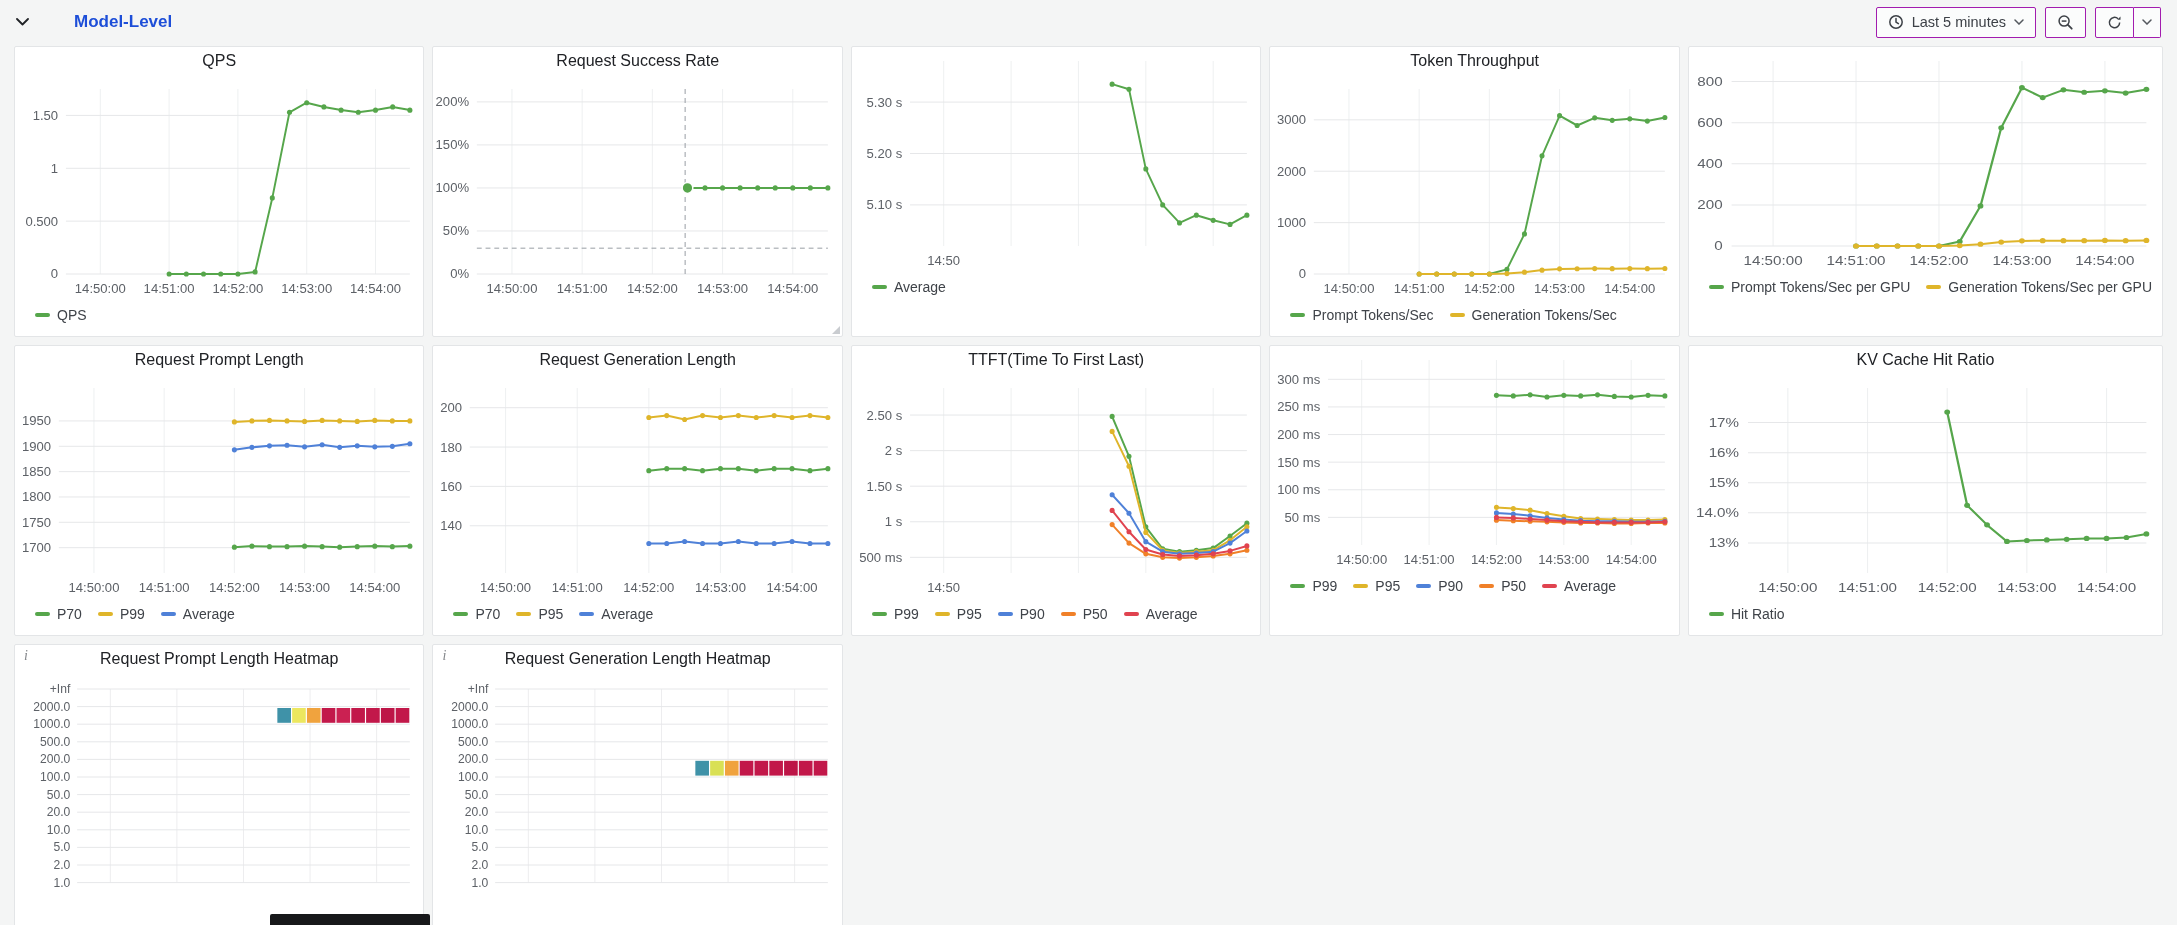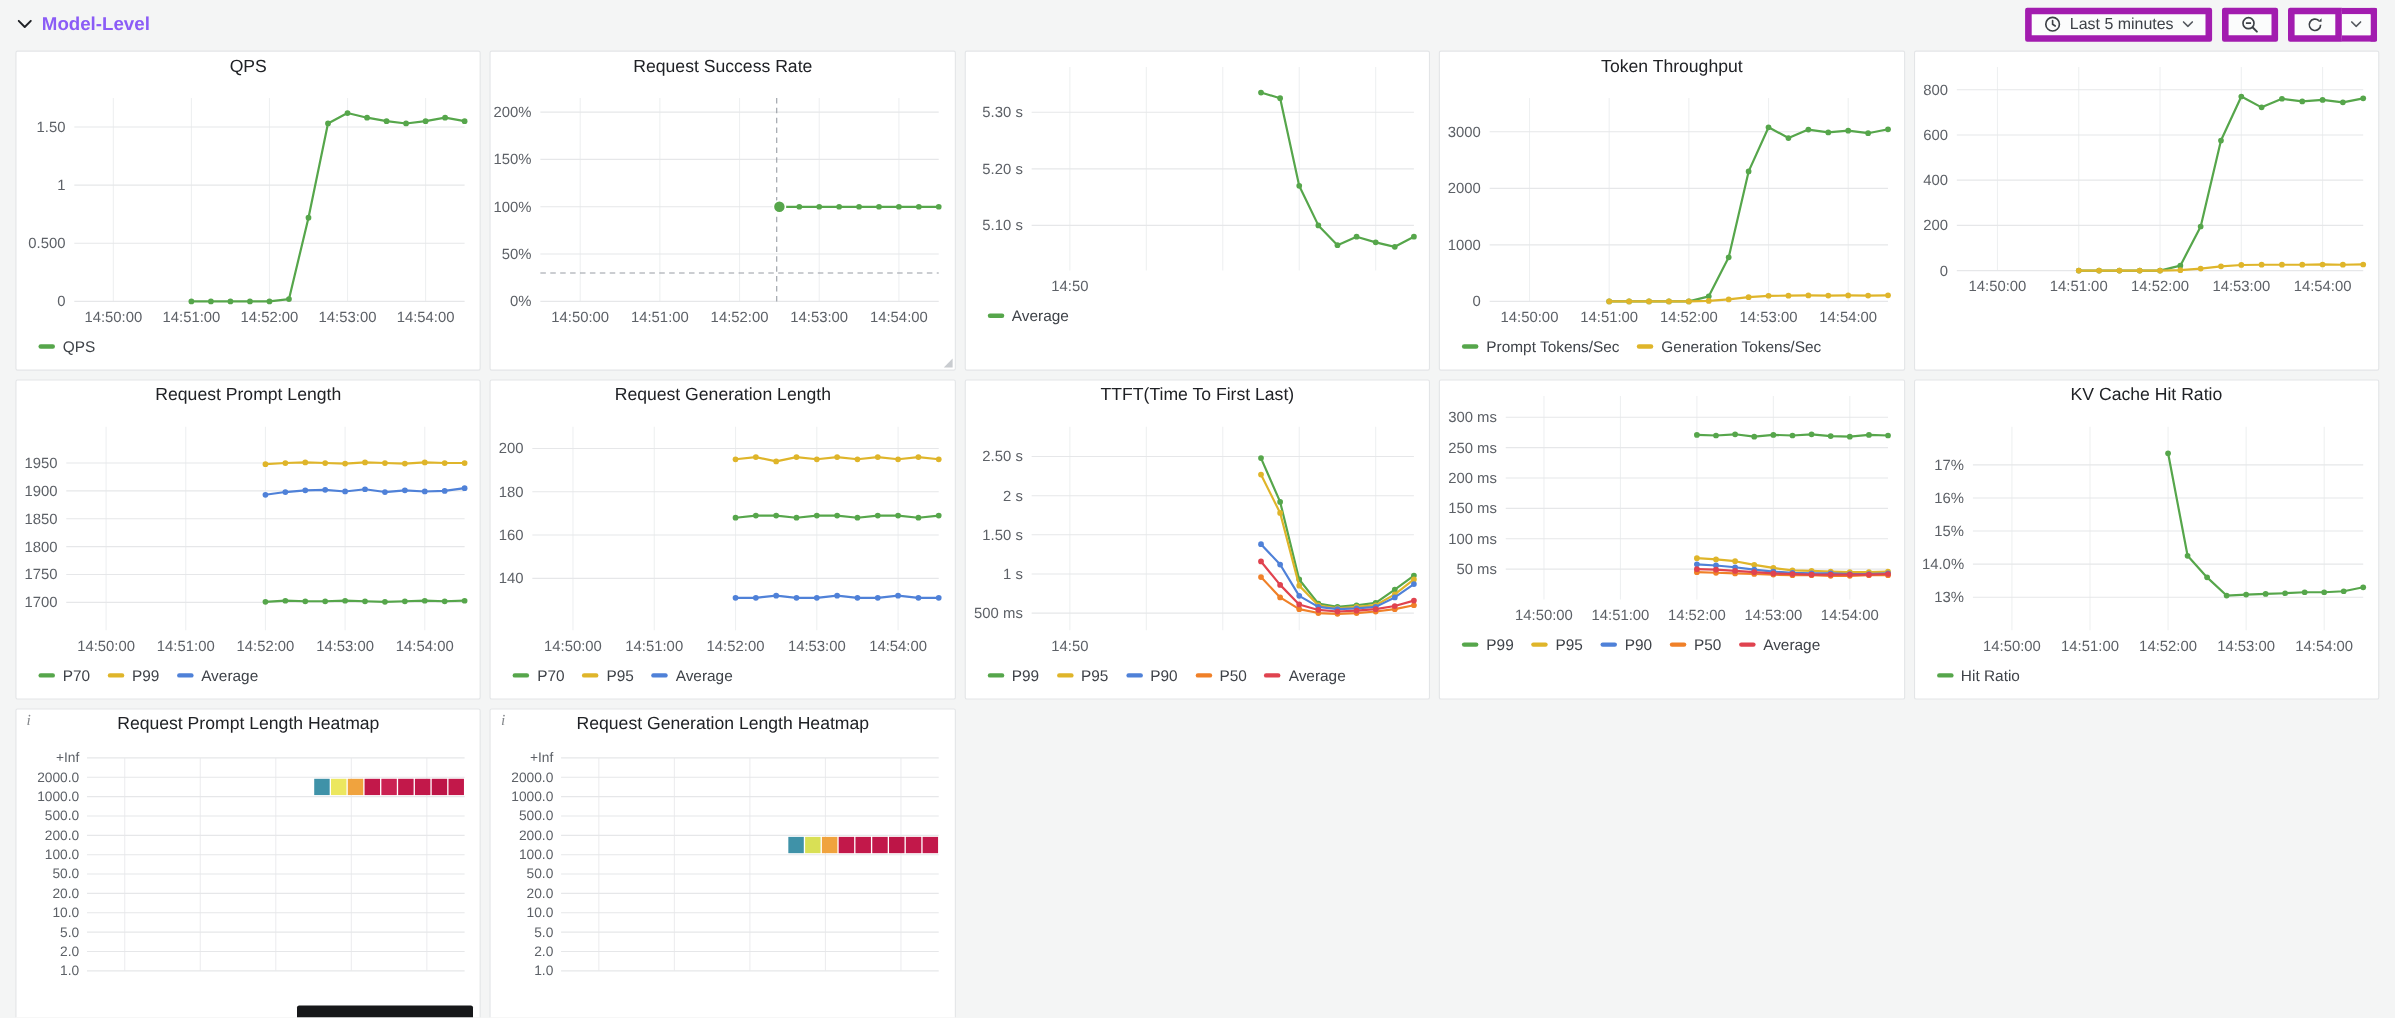--- a/index.html
+++ b/index.html
@@ -1,23 +1,23 @@
 <!DOCTYPE html>
 <html><head>
 <meta charset="utf-8">
 <style>
   html,body{margin:0;padding:0;width:2177px;height:925px;overflow:hidden;background:#f4f5f5;font-family:"Liberation Sans",sans-serif;}
   .app{width:100%;height:100%;display:flex;flex-direction:column;position:relative;}
   .dash-header{height:44px;flex:0 0 44px;display:flex;align-items:center;justify-content:space-between;padding:0 16px;}
   .section-toggle{display:flex;align-items:center;gap:9px;cursor:pointer;}
   .chev-lg{width:13px;height:8px;color:#202226;}
   .chev-sm{width:10px;height:6px;color:#55595f;}
-  .section-title{font-size:17px;font-weight:700;color:#8b5cf6;}
+  .section-title{font-size:17px;font-weight:700;color:#1d4ed8;margin-left:36px;}
   .toolbar{display:flex;align-items:center;gap:9px;color:#3d4147;}
-  .tb-btn{display:inline-flex;align-items:center;gap:8px;height:31px;padding:0 11px;background:#fbfcfc;border:6px solid #a21caf;border-radius:2px;font-family:inherit;font-size:14.5px;color:#3d4147;cursor:pointer;}
+  .tb-btn{display:inline-flex;align-items:center;gap:8px;height:31px;padding:0 11px;background:#fbfcfc;border:1px solid #a21caf;border-radius:2px;font-family:inherit;font-size:14.5px;color:#3d4147;cursor:pointer;}
   .tb-btn svg{flex:0 0 auto;}
   .split{display:inline-flex;}
   .split .tb-btn{border-radius:0;}
   .split .tb-btn:first-child{border-radius:2px 0 0 2px;}
   .split .tb-btn:last-child{border-left:0;border-radius:0 2px 2px 0;padding:0 8px;}
   .grid{flex:1;display:grid;grid-template-columns:repeat(5,1fr);grid-auto-rows:291px;gap:8px;padding:2px 14px 0 14px;overflow:hidden;}
   .panel{background:#fff;border:1px solid #e3e5e7;border-radius:2px;display:flex;flex-direction:column;position:relative;}
   .panel-header{height:28px;flex:0 0 28px;display:flex;align-items:center;justify-content:center;position:relative;}
   .panel-title{margin:0;font-size:16px;font-weight:500;color:#202226;cursor:pointer;}
   .info-icon{position:absolute;left:9px;top:4px;font-size:14px;font-style:italic;color:#85888c;cursor:pointer;font-family:"Liberation Serif",serif;line-height:1;}
@@ -311,20 +311,30 @@
           <circle cx="259.36" cy="197.15" r="2.6" fill="#dfb52a"></circle>
           <circle cx="277.815" cy="195.09444444444446" r="2.6" fill="#dfb52a"></circle>
           <circle cx="296.27" cy="193.86111111111111" r="2.6" fill="#dfb52a"></circle>
           <circle cx="314.725" cy="193.65555555555557" r="2.6" fill="#dfb52a"></circle>
           <circle cx="333.18" cy="193.65555555555557" r="2.6" fill="#dfb52a"></circle>
           <circle cx="351.635" cy="193.65555555555557" r="2.6" fill="#dfb52a"></circle>
           <circle cx="370.09000000000003" cy="193.45" r="2.6" fill="#dfb52a"></circle>
           <circle cx="388.54499999999996" cy="193.65555555555557" r="2.6" fill="#dfb52a"></circle>
           <circle cx="407" cy="193.45" r="2.6" fill="#dfb52a"></circle>
         </svg>
+        <div class="legend">
+          <span class="legend-item">
+            <span class="legend-swatch" style="background: rgb(86, 166, 75);"></span>
+            <span>Prompt Tokens/Sec per GPU</span>
+          </span>
+          <span class="legend-item">
+            <span class="legend-swatch" style="background: rgb(223, 181, 42);"></span>
+            <span>Generation Tokens/Sec per GPU</span>
+          </span>
+        </div>
       </section>
       <section class="panel">
         <div class="panel-header">
           <h2 class="panel-title">Request Prompt Length</h2>
         </div>
         <svg viewBox="0 0 421 225" preserveAspectRatio="none" class="chart" style="height: 225px;">
           <line x1="81.38" x2="81.38" y1="14" y2="199" stroke="#eef0f1"></line>
           <line x1="153.74" x2="153.74" y1="14" y2="199" stroke="#eef0f1"></line>
           <line x1="226.10000000000002" x2="226.10000000000002" y1="14" y2="199" stroke="#eef0f1"></line>
           <line x1="298.46" x2="298.46" y1="14" y2="199" stroke="#eef0f1"></line>

